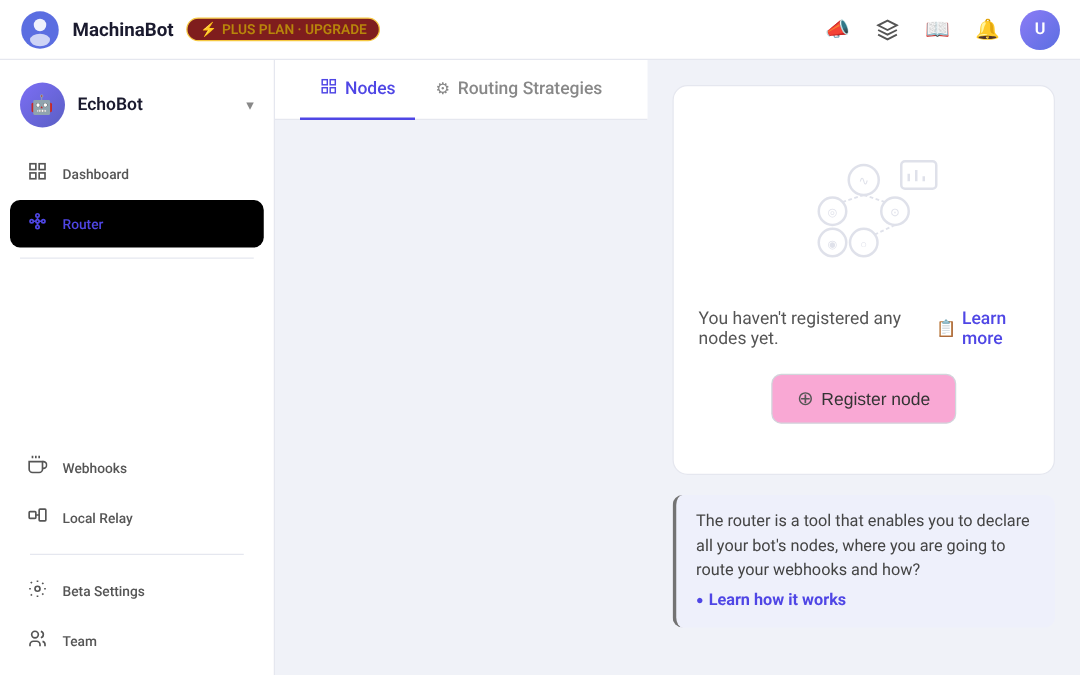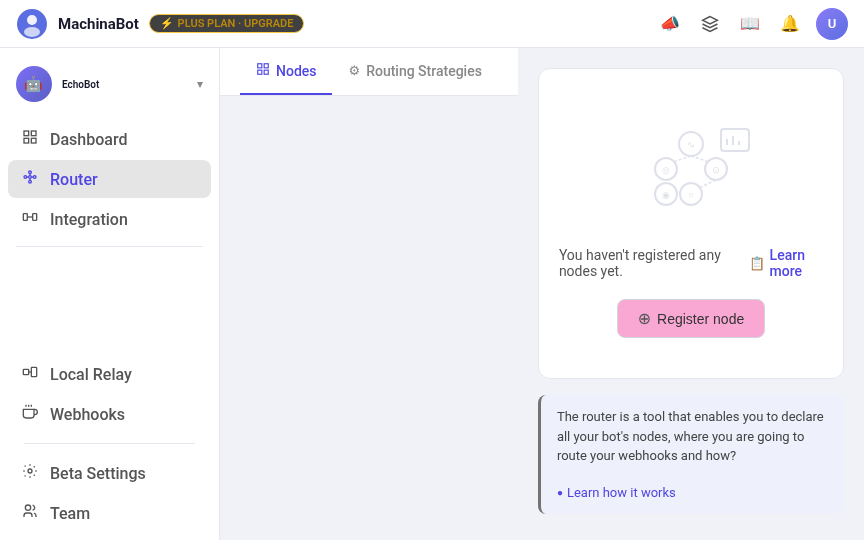--- a/index.html
+++ b/index.html
@@ -32,21 +32,21 @@
     .logo-icon {
       width: 32px;
       height: 32px;
     }
     .brand-name {
       font-weight: 700;
       font-size: 15px;
       color: #1a1a2e;
     }
     .plan-badge {
-      background: #404040;
+      background: #7f1d1d;
       border: 1px solid #f5c842;
       border-radius: 12px;
       padding: 2px 10px;
       font-size: 11px;
       font-weight: 600;
       color: #b8860b;
       display: flex;
       align-items: center;
       gap: 4px;
       text-align: right;
@@ -115,21 +115,21 @@
       border-radius: 50%;
       background: linear-gradient(135deg, #7c6ef5, #5a5fc4);
       display: flex;
       align-items: center;
       justify-content: center;
       color: white;
       font-size: 15px;
     }
     .bot-name {
       font-weight: 600;
-      font-size: 10px;
+      font-size: 14px;
       color: #1a1a2e;
       flex: 1;
     }
     .chevron-icon {
       color: #888;
       font-size: 12px;
     }
 
     .sidebar-nav {
       display: flex;
@@ -138,27 +138,27 @@
       padding: 0 8px;
     }
     .sidebar-item {
       display: flex;
       align-items: center;
       gap: 10px;
       padding: 9px 12px;
       border-radius: 8px;
       cursor: pointer;
       color: #555;
-      font-size: 16px;
+      font-size: 11px;
       font-weight: 500;
       transition: background 0.15s;
     }
     .sidebar-item.active {
       color: #4f46e5;
-      background: #e5e5e5;
+      background: #000000;
     }
     .sidebar-item .s-icon {
       font-size: 16px;
       width: 20px;
       text-align: center;
     }
     .sidebar-divider {
       height: 1px;
       background: #e5e7ef;
       margin: 8px 16px;
@@ -288,26 +288,26 @@
       background: #eef0fb;
       border-left: 3px solid #737373;
       border-radius: 8px;
       padding: 12px 16px;
       font-size: 13px;
       color: #444;
       line-height: 1.5;
     }
     .info-banner .learn-how {
       color: #4f46e5;
-      font-weight: 400;
+      font-weight: 700;
       text-decoration: none;
       display: flex;
       align-items: center;
       gap: 4px;
-      margin-top: 17px;
+      margin-top: 4px;
     }
     .info-banner .learn-how::before {
       content: '●';
       font-size: 10px;
       color: #4f46e5;
     }
   </style>
 </head>
 <body>
 
@@ -368,57 +368,47 @@
               <circle cx="12" cy="12" r="2"></circle>
             <line x1="7" y1="12" x2="10" y2="12"></line>
               <line x1="14" y1="12" x2="17" y2="12"></line>
             <line x1="12" y1="7" x2="12" y2="10"></line>
               <line x1="12" y1="14" x2="12" y2="17"></line>
           </svg>
         </span>
         <span>Router</span>
       </div>
 
-      <div class="sidebar-item">
-        <span class="s-icon">
-          <svg width="16" height="16" viewBox="0 0 24 24" fill="none" stroke="currentColor" stroke-width="2">
-            <rect x="2" y="7" width="6" height="10" rx="1"></rect>
-              <rect x="16" y="7" width="6" height="10" rx="1"></rect>
-            <line x1="8" y1="12" x2="16" y2="12"></line>
-          </svg>
-        </span>
-        <span>Integration</span>
-      </div>
     </nav>
 
     <div class="sidebar-divider"></div>
 
     <nav class="sidebar-nav sidebar-bottom">
-      <div class="sidebar-item">
-        <span class="s-icon">
-          <svg width="16" height="16" viewBox="0 0 24 24" fill="none" stroke="currentColor" stroke-width="2">
-            <rect x="2" y="8" width="8" height="8" rx="1"></rect>
-            <line x1="10" y1="12" x2="14" y2="12"></line>
-            <rect x="14" y="5" width="8" height="14" rx="1"></rect>
-          </svg>
-        </span>
-        <span>Local Relay</span>
-      </div>
-
       <div class="sidebar-item">
         <span class="s-icon">
           <svg width="16" height="16" viewBox="0 0 24 24" fill="none" stroke="currentColor" stroke-width="2">
             <path d="M18 8h1a4 4 0 010 8h-1"></path>
               <path d="M2 8h16v9a4 4 0 01-4 4H6a4 4 0 01-4-4V8z"></path>
             <line x1="6" y1="1" x2="6" y2="4"></line>
               <line x1="10" y1="1" x2="10" y2="4"></line>
               <line x1="14" y1="1" x2="14" y2="4"></line>
           </svg>
         </span>
         <span>Webhooks</span>
+      </div>
+
+      <div class="sidebar-item">
+        <span class="s-icon">
+          <svg width="16" height="16" viewBox="0 0 24 24" fill="none" stroke="currentColor" stroke-width="2">
+            <rect x="2" y="8" width="8" height="8" rx="1"></rect>
+            <line x1="10" y1="12" x2="14" y2="12"></line>
+            <rect x="14" y="5" width="8" height="14" rx="1"></rect>
+          </svg>
+        </span>
+        <span>Local Relay</span>
       </div>
 
       <div class="sidebar-divider"></div>
 
       <div class="sidebar-item">
         <span class="s-icon">
           <svg width="16" height="16" viewBox="0 0 24 24" fill="none" stroke="currentColor" stroke-width="2">
             <circle cx="12" cy="12" r="3"></circle>
             <path d="M19.07 4.93l-1.41 1.41M5.34 18.66l-1.41 1.41M2 12h2M20 12h2M19.07 19.07l-1.41-1.41M5.34 5.34L3.93 3.93M12 2v2M12 20v2"></path>
           </svg>

